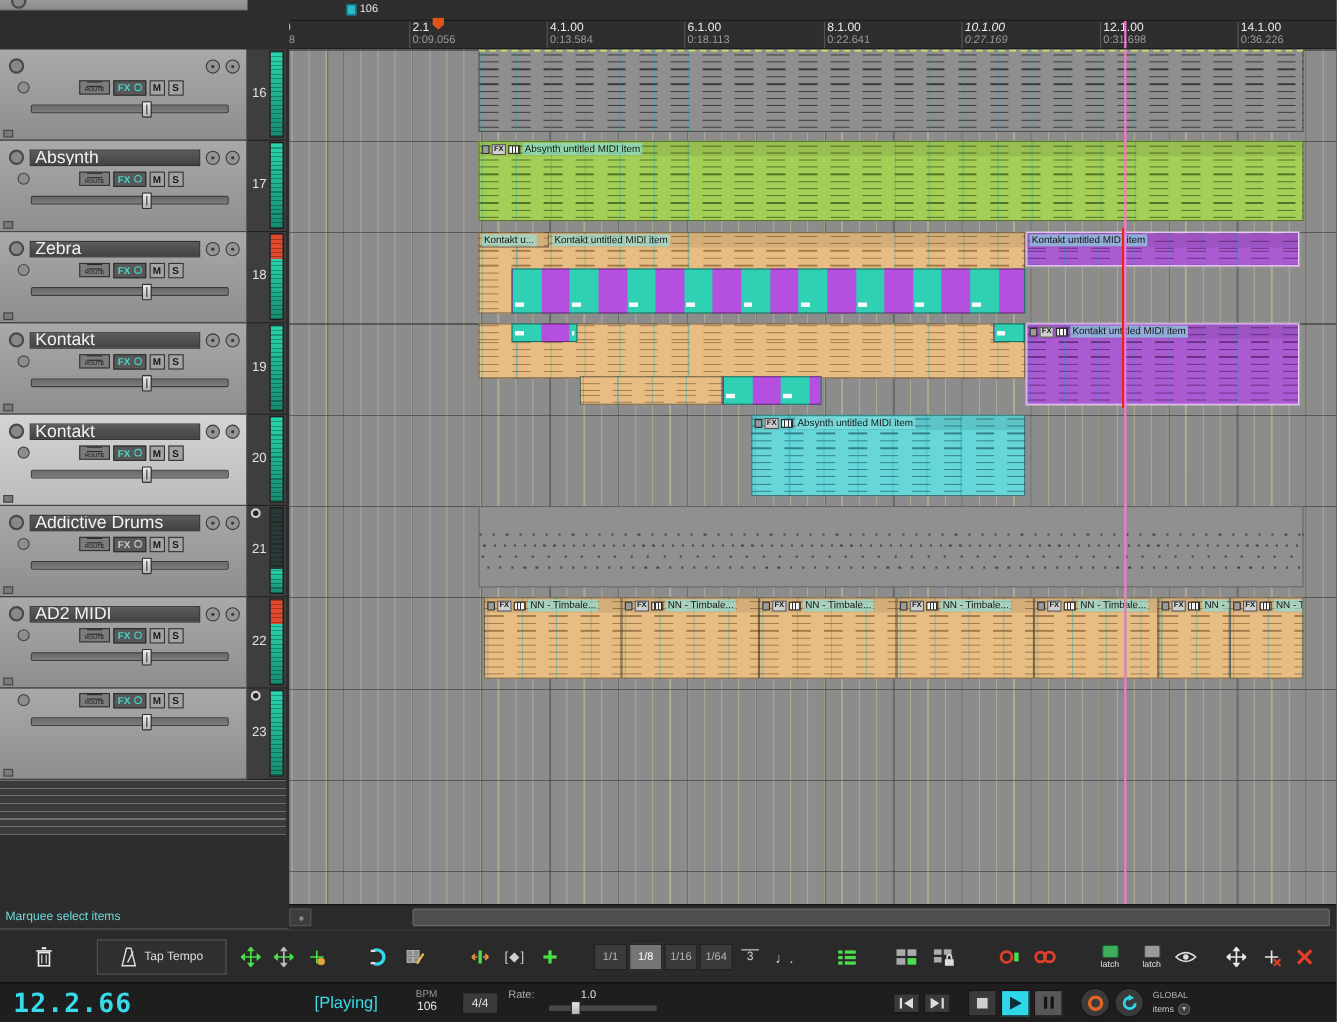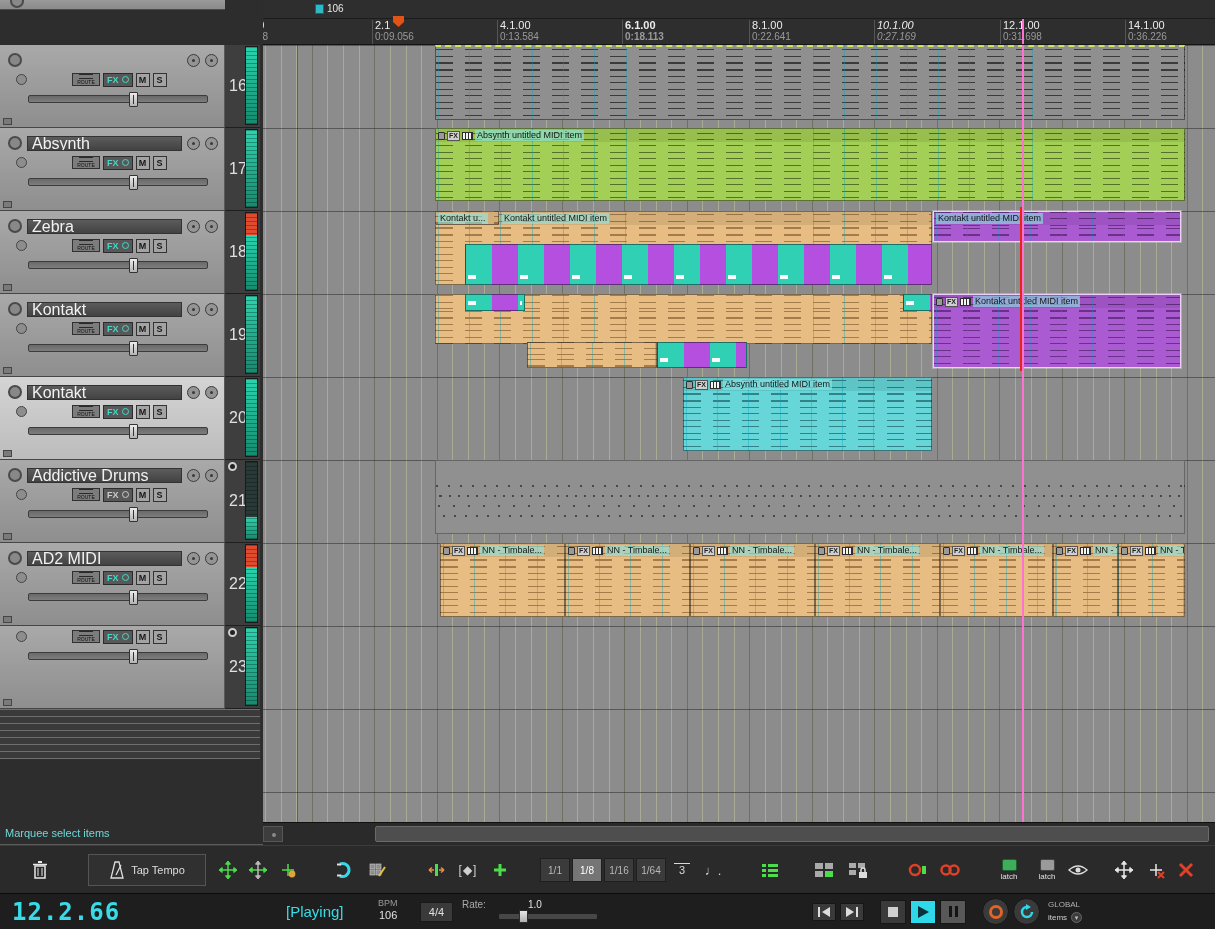--- a/index.html
+++ b/index.html
@@ -31,21 +31,21 @@
 .msb{width:14px;height:14px;background:#a3a3a3;border:1px solid #333;color:#161616;font-size:9px;font-weight:bold;display:flex;align-items:center;justify-content:center;flex:none}
 .msb:first-of-type{margin-left:8px}
 .r3{padding:8px 10px 0 28px}
 .fader{display:block;height:8px;width:180px;background:linear-gradient(#696969,#7d7d7d);border:1px solid #3c3c3c;border-radius:2px;position:relative}
 .fth{position:absolute;left:100px;top:-4px;width:9px;height:15px;background:linear-gradient(#ececec,#b4b4b4);border:1px solid #333;border-radius:1px}
 .fth::after{content:'';position:absolute;left:3px;top:2px;bottom:2px;width:1px;background:#333}
 .fold{position:absolute;left:3px;bottom:2px;width:9px;height:7px;background:#7a7a7a;border:1px solid #454545}
 
 #numcol{position:absolute;left:225px;top:45px;width:35px}
 .nrow{position:relative;height:83px;background:#3e3e3e;border-bottom:1px solid #1f1f1f}
-.num{position:absolute;left:4px;top:32px;color:#e0e0e0;font-size:16px}
+.num{position:absolute;left:4px;top:32px;color:#e0e0e0;font-size:12px}
 .meter{position:absolute;right:2px;top:1px;bottom:2px;width:13px;border:1px solid #1a1a1a;background-image:repeating-linear-gradient(180deg,rgba(0,0,0,.28) 0 1px,transparent 1px 4px),linear-gradient(180deg,var(--meter_teal,#2bd4ae),#168a6e)}
 .meter.m-peak{background-image:repeating-linear-gradient(180deg,rgba(0,0,0,.28) 0 1px,transparent 1px 4px),linear-gradient(180deg,var(--meter_red,#e04a2e) 0 22px,var(--meter_teal,#2bd4ae) 22px,#168a6e 100%)}
 .meter.m-low{background-image:repeating-linear-gradient(180deg,rgba(0,0,0,.28) 0 1px,transparent 1px 4px),linear-gradient(180deg,#273a37 0 72%,var(--meter_teal,#2bd4ae) 72%,#168a6e 100%)}
 .recmon{position:absolute;left:3px;top:2px;width:9px;height:9px;border:2px solid #cfcfcf;border-radius:50%;background:#222}
 #tcp-lines{position:absolute;left:0;top:709px;width:260px;height:50px;background:repeating-linear-gradient(180deg,#6e6e6e 0 1px,#3a3a3a 1px 7px)}
 #status-text{position:absolute;left:5px;top:827px;color:#6fd8d8;font-size:11px}
 #status-line{position:absolute;left:0;top:844px;width:263px;height:1px;background:#5c5c5c}
 
 
 #ruler{position:absolute;left:263px;top:0;width:952px;height:45px;background:#2e2e2e;overflow:hidden;border-bottom:1px solid #141414}
@@ -371,21 +371,21 @@
           <span class="rtime">4.528</span>
         </div>
         <div class="rmark" style="left: 112px;">
           <span class="rbar">2.1</span>
           <span class="rtime">0:09.056</span>
         </div>
         <div class="rmark" style="left: 237px;">
           <span class="rbar">4.1.00</span>
           <span class="rtime">0:13.584</span>
         </div>
-        <div class="rmark" style="left: 362px; font-weight: bold;">
+        <div class="rmark" style="left: 362px;">
           <span class="rbar">6.1.00</span>
           <span class="rtime">0:18.113</span>
         </div>
         <div class="rmark" style="left: 489px;">
           <span class="rbar">8.1.00</span>
           <span class="rtime">0:22.641</span>
         </div>
         <div class="rmark" style="left: 614px; font-style: italic;">
           <span class="rbar">10.1.00</span>
           <span class="rtime">0:27.169</span>

